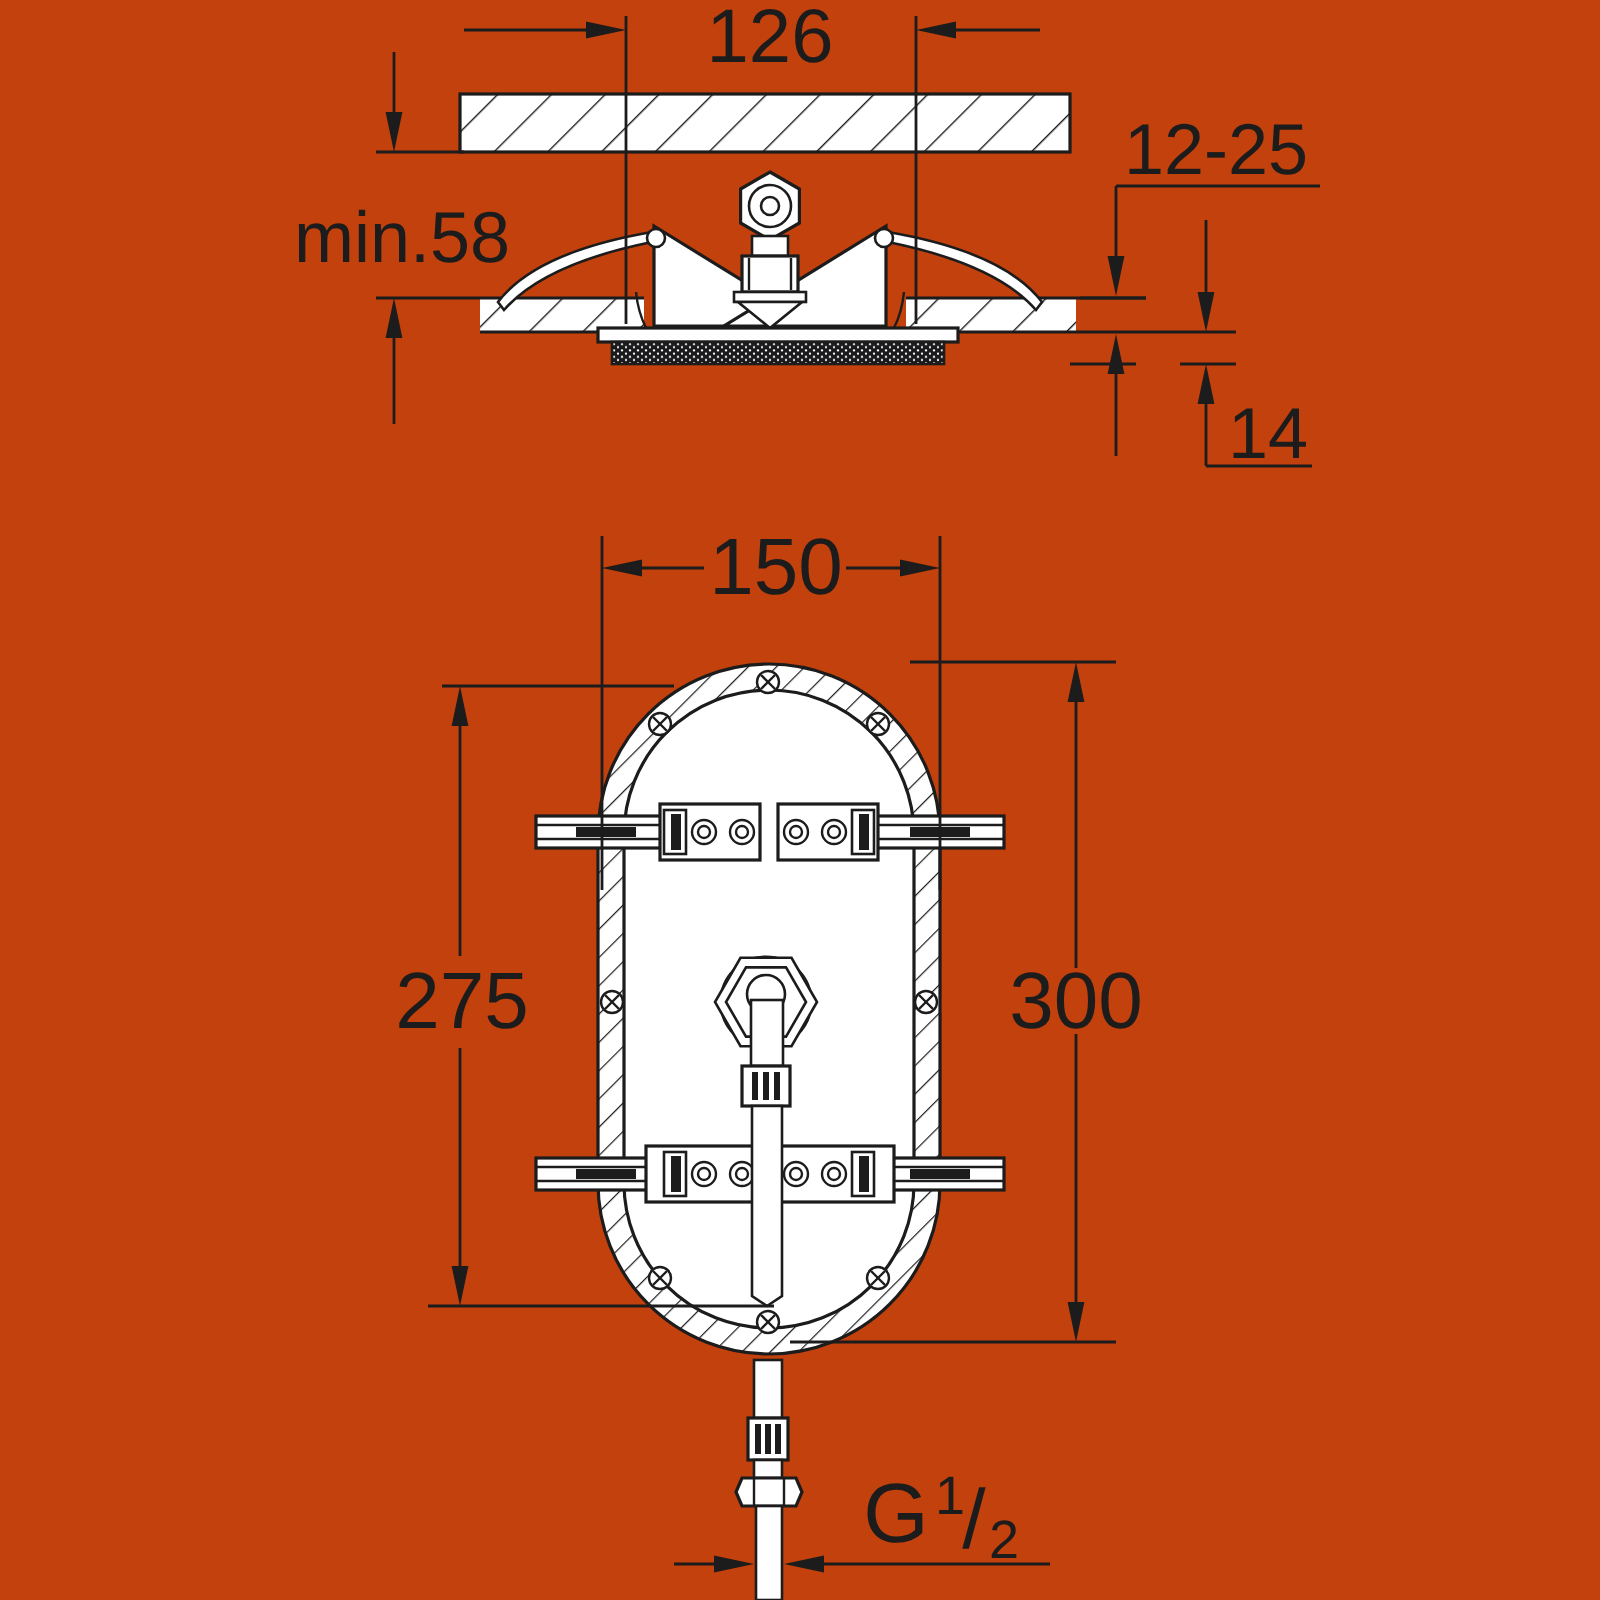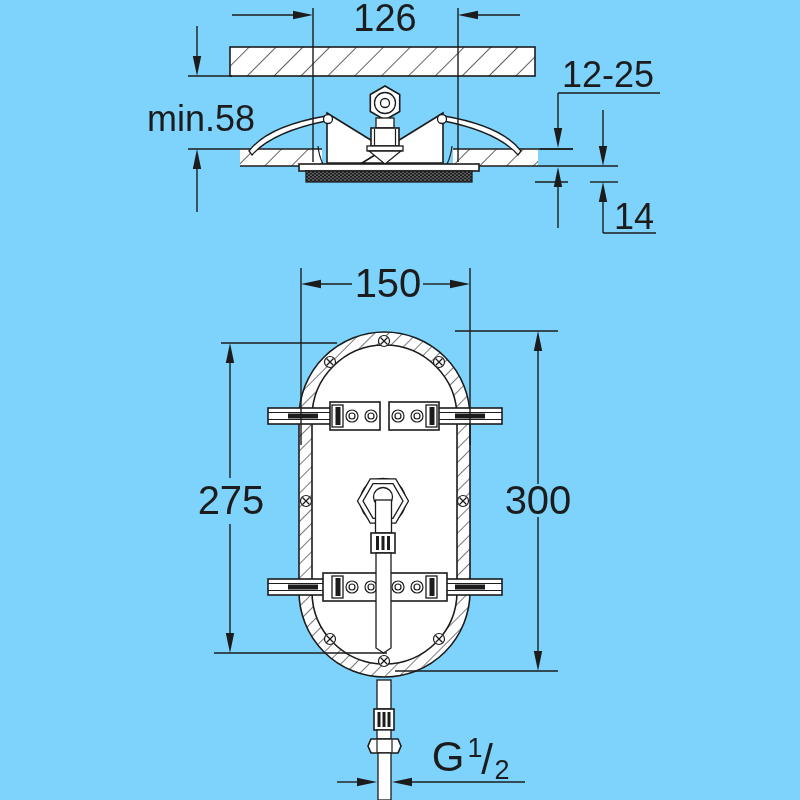--- a/index.html
+++ b/index.html
@@ -1,16 +1,16 @@
 <!DOCTYPE html>
 <html><head>
 <meta charset="utf-8">
 <style>
   html,body{margin:0;padding:0;background:#ffffff;}
-  .stage{width:800px;height:800px;position:relative;background:#7dd3fc;}
+  .stage{width:800px;height:800px;position:relative;background:#c2410c;}
   svg text{font-family:"Liberation Sans","DejaVu Sans",sans-serif;fill:#1c1c1c;}
   .dim{font-size:38px;}
   .dimSmall{font-size:36px;}
   .dimBig{font-size:40px;}
   .gMain{font-size:42px;}
   .gSup{font-size:27px;}
   .ln{stroke:#1c1c1c;stroke-width:1.5;fill:none;}
   .lnThin{stroke:#1c1c1c;stroke-width:1.2;fill:none;}
   .dimln{stroke:#1c1c1c;stroke-width:1.4;fill:none;}
   .wh{fill:#ffffff;stroke:#1c1c1c;stroke-width:1.6;}

